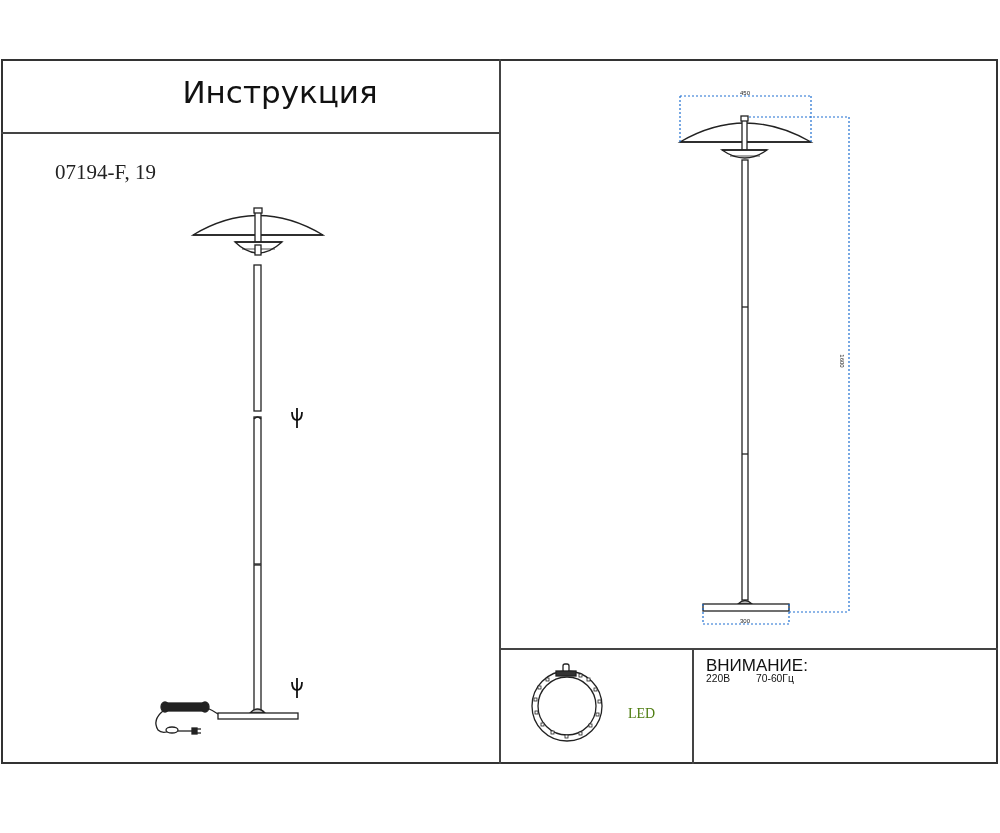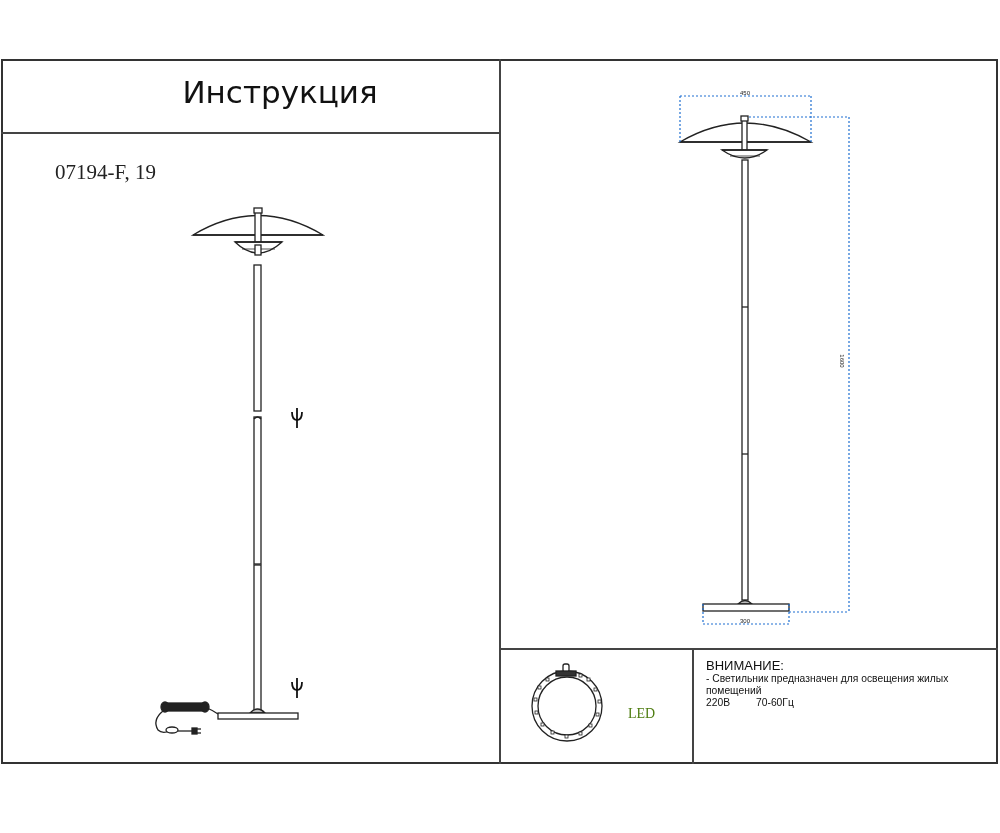--- a/index.html
+++ b/index.html
@@ -6,21 +6,21 @@
   body { width: 1000px; height: 833px; position: relative; overflow: hidden; font-family: "Liberation Sans", sans-serif; color: #111; }
   .frame { position: absolute; left: 1px; top: 59px; width: 997px; height: 705px; border: 2px solid #333; box-sizing: border-box; }
   .vdiv { position: absolute; left: 499px; top: 59px; width: 2px; height: 705px; background: #444; }
   .hdiv-title { position: absolute; left: 1px; top: 132px; width: 499px; height: 2px; background: #444; }
   .hdiv-right { position: absolute; left: 500px; top: 648px; width: 498px; height: 2px; background: #444; }
   .vdiv-right { position: absolute; left: 692px; top: 649px; width: 2px; height: 115px; background: #444; }
   .title { position: absolute; left: 0; top: 74px; width: 560px; text-align: center; font-size: 31px; font-family: "DejaVu Sans", sans-serif; color: #111; }
   .model { position: absolute; left: 55px; top: 160px; font-size: 21px; font-family: "Liberation Serif", serif; color: #222; }
   .led-label { position: absolute; left: 628px; top: 706px; font-size: 14px; font-family: "Liberation Serif", serif; color: #4d7c0f; }
   .warning { position: absolute; left: 706px; top: 659px; width: 285px; font-size: 10.3px; line-height: 12.2px; color: #111; font-family: "Liberation Sans", sans-serif; }
-  .warning .head { font-size: 13px; line-height: 14px; }
+  .warning .head { font-size: 17px; line-height: 14px; }
   .warning .specs span { display: inline-block; }
   .warning .specs span:first-child { width: 50px; }
   svg { position: absolute; left: 0; top: 0; }
   .dim { position: absolute; font-size: 6px; color: #222; font-family: "Liberation Sans", sans-serif; }
 </style>
 </head>
 <body>
 
 <div class="frame"></div>
 <div class="vdiv"></div>
@@ -128,17 +128,16 @@
 </svg>
 
 <div class="dim" style="left:740px; top:90px;">450</div>
 <div class="dim" style="left:835px; top:358px; transform: rotate(90deg);">1600</div>
 <div class="dim" style="left:740px; top:618px;">300</div>
 
 <div class="led-label">LED</div>
 
 <div class="warning">
   <div class="head">ВНИМАНИЕ:</div>
-  <div>- Светильник предназначен для освещения жилых помещений</div>
   <div class="specs">
     <span>220В</span><span>70-60Гц</span>
   </div>
 </div>
 
 </body></html>

